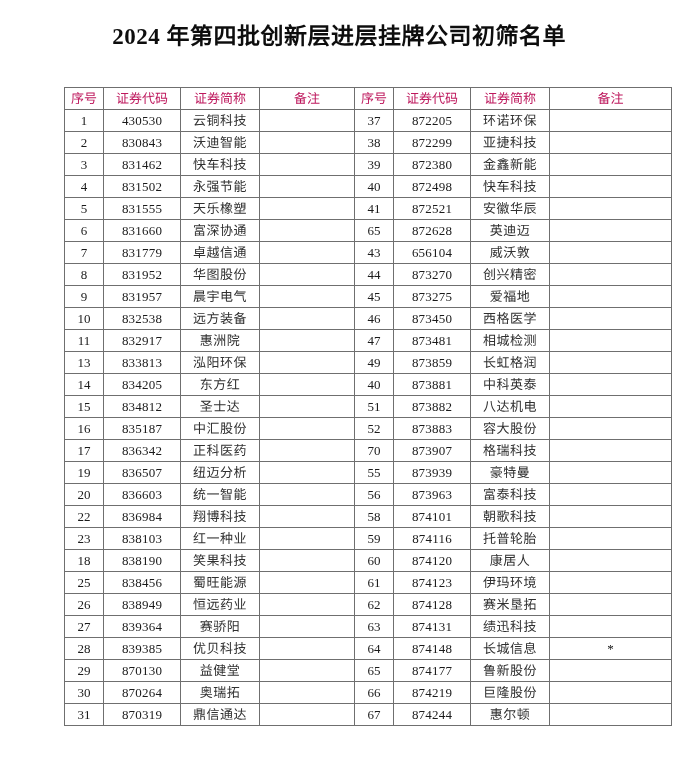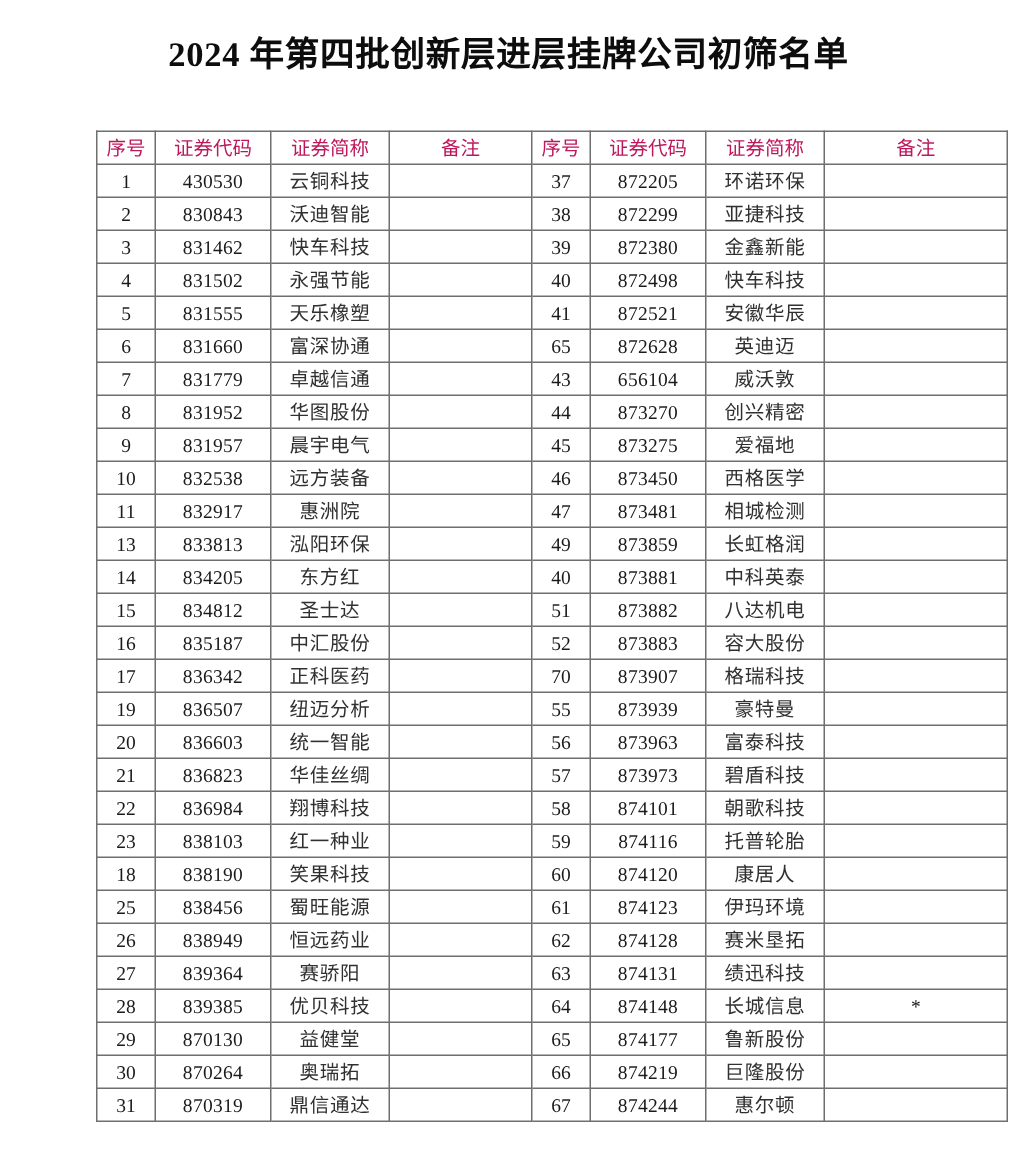--- a/index.html
+++ b/index.html
@@ -300,30 +300,20 @@
             <td class="col-seq">20</td>
             <td class="col-code">836603</td>
             <td class="col-name">统一智能</td>
             <td class="col-note"></td>
             <td class="col-seq block-split">56</td>
             <td class="col-code">873963</td>
             <td class="col-name">富泰科技</td>
             <td class="col-note-r"></td>
           </tr>
           <tr>
-            <td class="col-seq">21</td>
-            <td class="col-code">836823</td>
-            <td class="col-name">华佳丝绸</td>
-            <td class="col-note"></td>
-            <td class="col-seq block-split">57</td>
-            <td class="col-code">873973</td>
-            <td class="col-name">碧盾科技</td>
-            <td class="col-note-r"></td>
-          </tr>
-          <tr>
             <td class="col-seq">22</td>
             <td class="col-code">836984</td>
             <td class="col-name">翔博科技</td>
             <td class="col-note"></td>
             <td class="col-seq block-split">58</td>
             <td class="col-code">874101</td>
             <td class="col-name">朝歌科技</td>
             <td class="col-note-r"></td>
           </tr>
           <tr>

